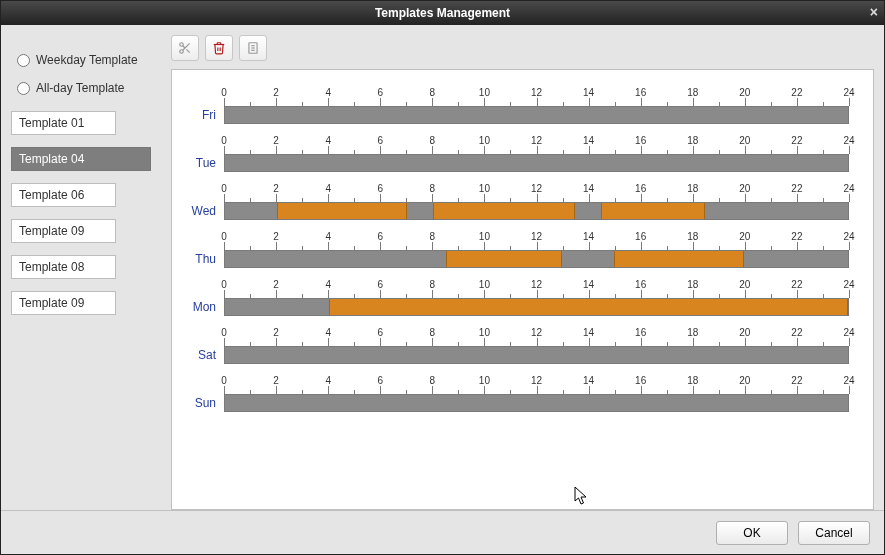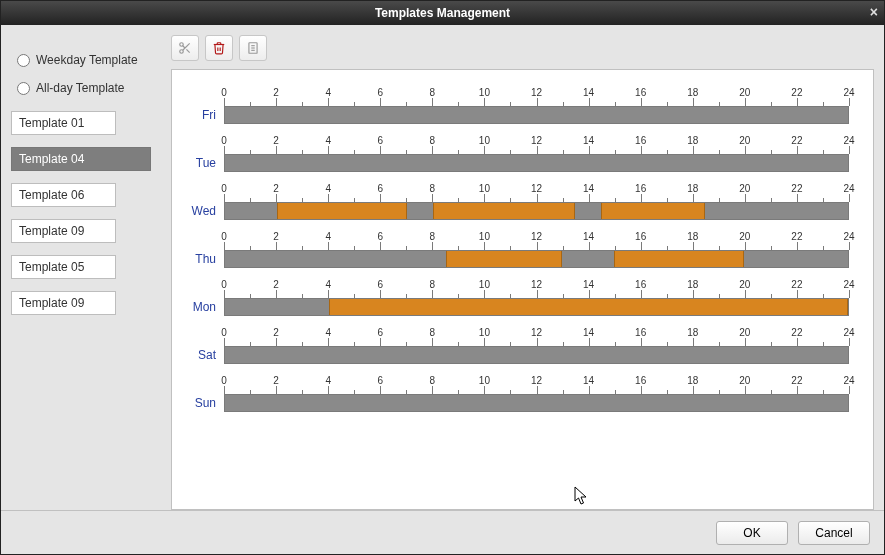--- a/index.html
+++ b/index.html
@@ -225,21 +225,21 @@
       <label class="radio-row">
         <input type="radio" name="tmpl-type" style="">
         <span>All-day Template</span>
       </label>
 
       <div class="template-list" id="template-list">
           <div class="template-item">Template 01</div>
           <div class="template-item selected">Template 04</div>
           <div class="template-item">Template 06</div>
           <div class="template-item">Template 09</div>
-          <div class="template-item">Template 05</div>
+          <div class="template-item">Template 08</div>
           <div class="template-item">Template 09</div>
         </div>
     </div>
 
     <div class="main">
       <div class="toolbar">
         <div class="tool-btn">
           <svg width="14" height="14" viewBox="0 0 24 24" fill="none" stroke="currentColor" stroke-width="2">
               <circle cx="6" cy="6" r="3"></circle>
               <circle cx="6" cy="18" r="3"></circle>

